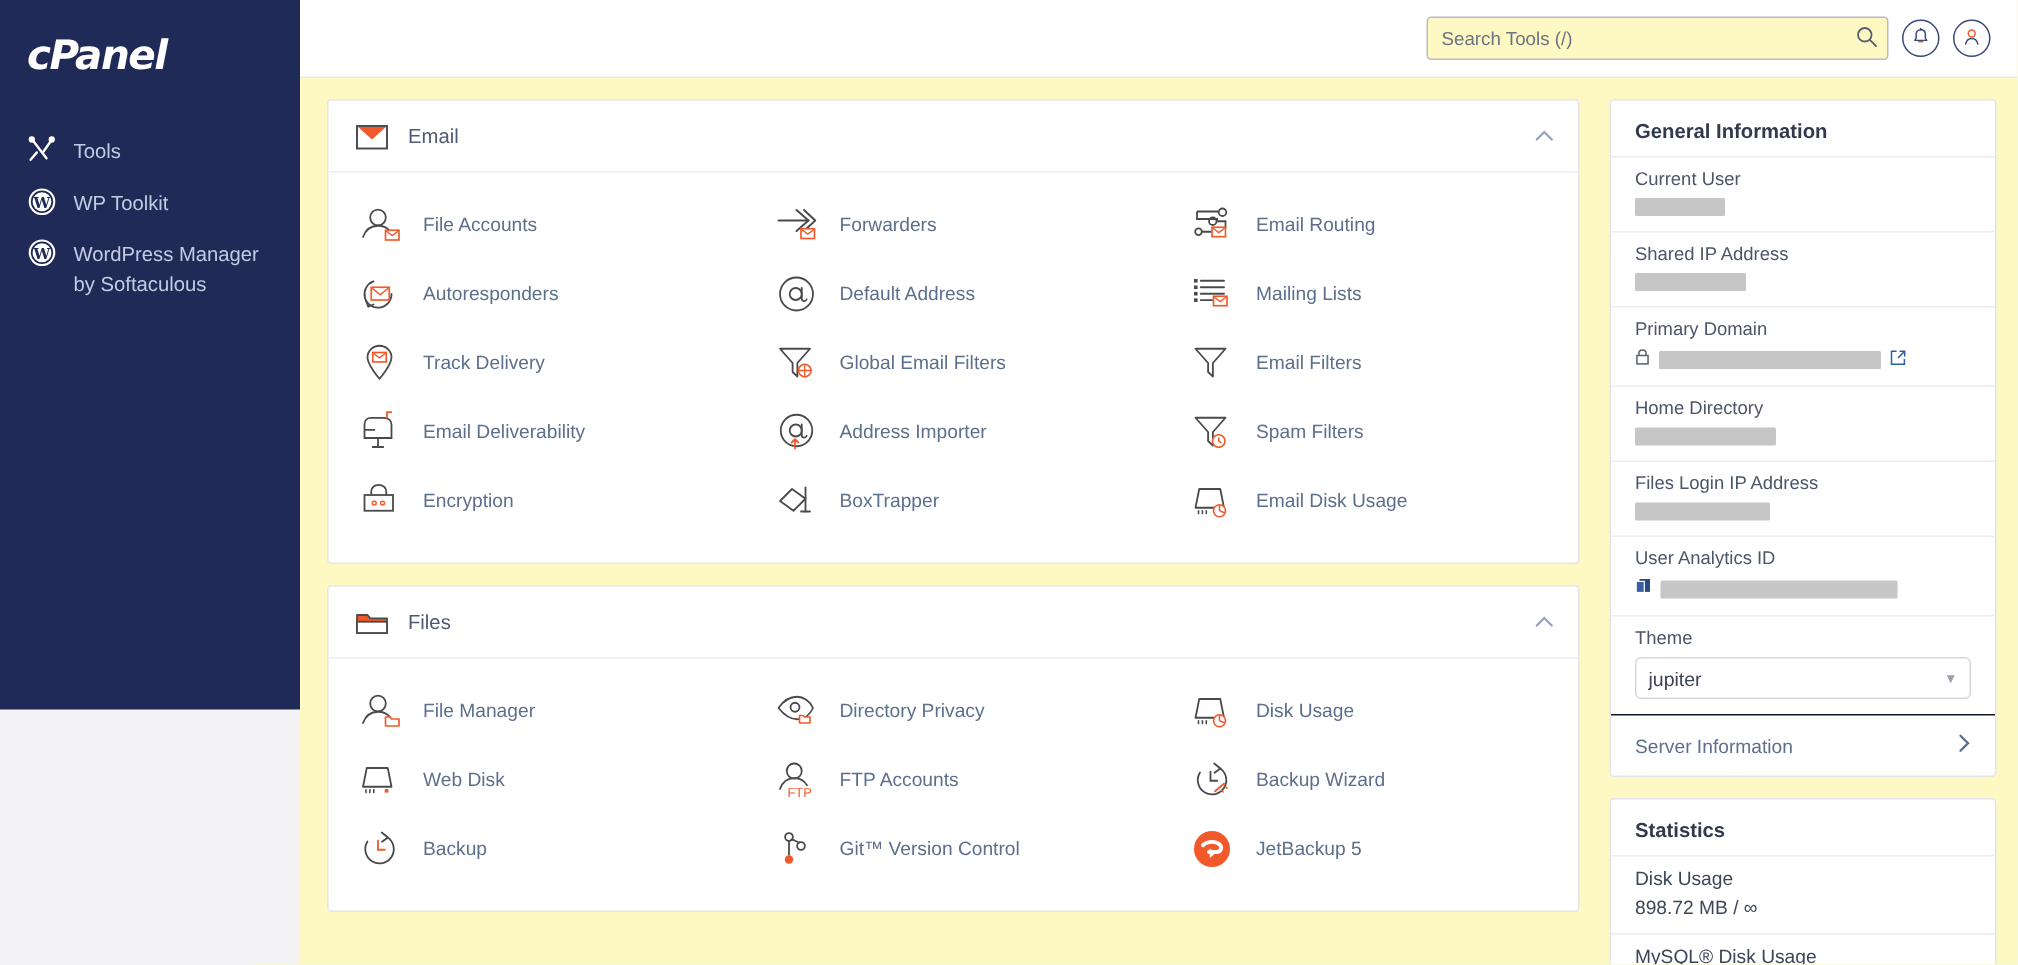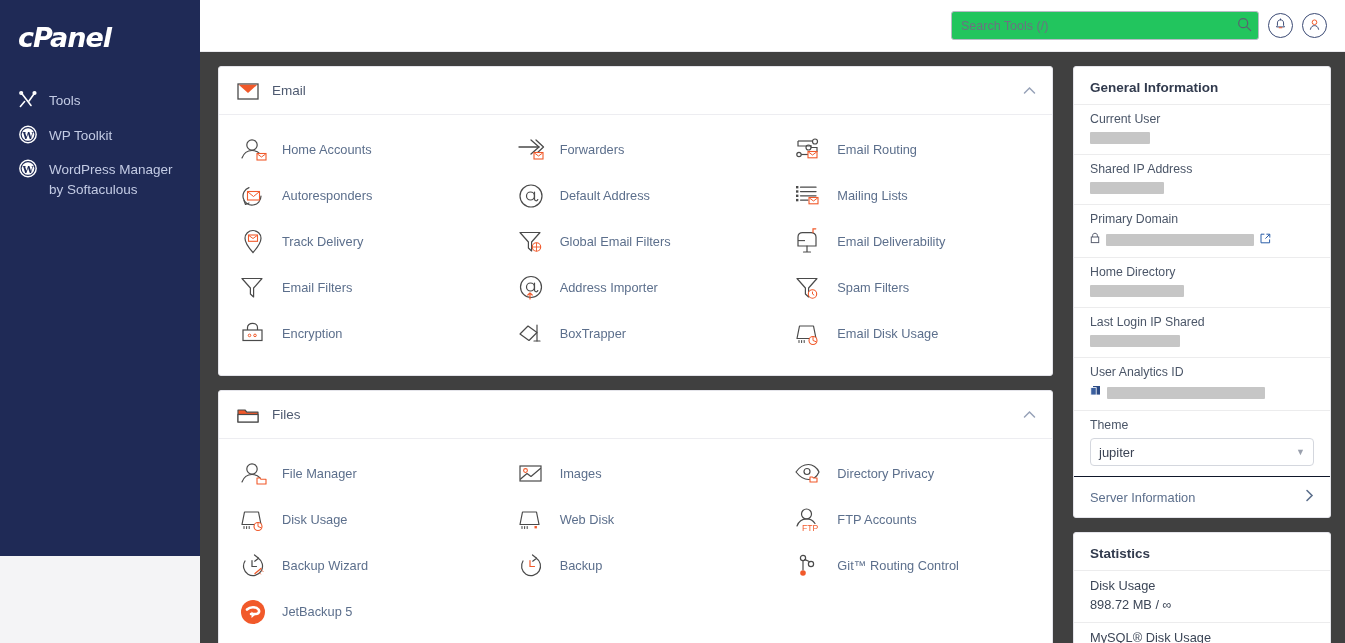--- a/index.html
+++ b/index.html
@@ -7,21 +7,21 @@
   body {
     width:1345px; height:643px; overflow:hidden;
     background:#f4f4f6;
     font-family:"Liberation Sans", sans-serif;
     font-size:13px; color:#36394a;
   }
   .app { display:flex; width:1345px; height:643px; }
 
   
   .leftnav {
-    width:200px; min-width:200px; height:556px;
+    width:200px; min-width:200px; height:473px;
     background:#1f2a56; color:#fff; padding-top:22px;
   }
   .brand {
     font-size:27px; font-weight:bold; font-style:italic;
     letter-spacing:-1px; color:#ffffff; padding:0 0 0 18px; margin-bottom:30px;
     font-family:"DejaVu Sans", sans-serif;
   }
   .nav-item {
     display:flex; align-items:flex-start; gap:11px;
     padding:7px 14px 7px 18px; cursor:pointer;
@@ -35,32 +35,32 @@
 
   .topbar {
     height:52px; min-height:52px; background:#fff;
     display:flex; align-items:center; justify-content:flex-end;
     padding-right:18px; gap:9px; border-bottom:1px solid #e9e9ee;
   }
   .searchwrap { position:relative; width:308px; }
   .searchwrap input {
     width:100%; height:29px; border:1px solid #b9bcc7; border-radius:3px;
     padding:0 28px 0 9px; font-size:12.5px; color:#444; outline:none;
-    font-family:"Liberation Sans", sans-serif; background:#22c55e;
+    font-family:"Liberation Sans", sans-serif; background:#fef9c3;
   }
   .searchwrap input::placeholder { color:#6b7280; }
   .search-ico { position:absolute; right:7px; top:6px; }
   .round-btn {
     width:25px; height:25px; border:1px solid #3b4a74; border-radius:50%;
     display:flex; align-items:center; justify-content:center; cursor:pointer; background:#fff;
   }
 
   .body-area {
     flex:1; display:flex; gap:20px; padding:14px 14px 0 18px;
-    background:#404040; overflow:hidden;
+    background:#fef9c3; overflow:hidden;
   }
   .col-main { flex:1; min-width:0; }
   .col-side { width:258px; min-width:258px; }
 
   
   .card {
     background:#fff; border:1px solid #e4e4ea; border-radius:3px;
     margin-bottom:14px;
   }
   .card-head {
@@ -206,21 +206,21 @@
 
             <div class="tile">
               <span class="ti">
                 <svg width="30" height="28" viewBox="0 0 30 28">
                   <circle cx="13" cy="9" r="5.2" fill="none" stroke="#4a4a4a" stroke-width="1.2"></circle>
                   <path d="M3 22 C5 16.5 9 14.5 13 14.5 C16 14.5 19 15.6 21 18" fill="none" stroke="#4a4a4a" stroke-width="1.2" stroke-linecap="round"></path>
                   <rect x="18" y="17.5" width="9" height="6.5" fill="#fff" stroke="#f1592a" stroke-width="1.1"></rect>
                   <path d="M18.4 18 L22.5 21 L26.6 18" fill="none" stroke="#f1592a" stroke-width="1"></path>
                 </svg>
               </span>
-              <span class="tl">Home Accounts</span>
+              <span class="tl">File Accounts</span>
             </div>
 
             <div class="tile">
               <span class="ti">
                 <svg width="30" height="28" viewBox="0 0 30 28">
                   <path d="M2 11 L22 11" stroke="#4a4a4a" stroke-width="1.3" stroke-linecap="round"></path>
                   <path d="M14 4 L22 11 L14 18" fill="none" stroke="#4a4a4a" stroke-width="1.3" stroke-linecap="round" stroke-linejoin="round"></path>
                   <path d="M19 4 L26.5 11 L19 18" fill="none" stroke="#4a4a4a" stroke-width="1.3" stroke-linecap="round" stroke-linejoin="round"></path>
                   <rect x="17" y="16.5" width="9" height="6.5" fill="#fff" stroke="#f1592a" stroke-width="1.1"></rect>
                   <path d="M17.4 17 L21.5 20 L25.6 17" fill="none" stroke="#f1592a" stroke-width="1"></path>
@@ -311,36 +311,36 @@
                   <circle cx="19.5" cy="19" r="4.2" fill="#fff" stroke="#f1592a" stroke-width="1.1"></circle>
                   <path d="M15.3 19 L23.7 19 M19.5 14.8 L19.5 23.2" stroke="#f1592a" stroke-width="0.9"></path>
                 </svg>
               </span>
               <span class="tl">Global Email Filters</span>
             </div>
 
             <div class="tile">
               <span class="ti">
                 <svg width="30" height="28" viewBox="0 0 30 28">
+                  <path d="M3 4.5 L23 4.5 L14.6 14 L14.6 23 L11.4 20 L11.4 14 Z" fill="none" stroke="#4a4a4a" stroke-width="1.2" stroke-linejoin="round"></path>
+                </svg>
+              </span>
+              <span class="tl">Email Filters</span>
+            </div>
+
+            <div class="tile">
+              <span class="ti">
+                <svg width="30" height="28" viewBox="0 0 30 28">
                   <path d="M4 9 L4 18 L22 18 L22 9 C22 6.3 19.8 4.6 17 4.6 L8.5 4.6 C5.8 4.6 4 6.3 4 9 Z" fill="none" stroke="#4a4a4a" stroke-width="1.2"></path>
                   <path d="M4 12.6 L11 12.6" stroke="#4a4a4a" stroke-width="1.1"></path>
                   <path d="M13 18 L13 24 M9.5 24 L16.5 24" stroke="#4a4a4a" stroke-width="1.2" stroke-linecap="round"></path>
                   <path d="M19 4.6 L19 0.8 L21.8 0.8" fill="none" stroke="#f1592a" stroke-width="1.2" stroke-linecap="round"></path>
                 </svg>
               </span>
               <span class="tl">Email Deliverability</span>
-            </div>
-
-            <div class="tile">
-              <span class="ti">
-                <svg width="30" height="28" viewBox="0 0 30 28">
-                  <path d="M3 4.5 L23 4.5 L14.6 14 L14.6 23 L11.4 20 L11.4 14 Z" fill="none" stroke="#4a4a4a" stroke-width="1.2" stroke-linejoin="round"></path>
-                </svg>
-              </span>
-              <span class="tl">Email Filters</span>
             </div>
 
             <div class="tile">
               <span class="ti">
                 <svg width="30" height="28" viewBox="0 0 30 28">
                   <circle cx="14" cy="13" r="10.5" fill="none" stroke="#4a4a4a" stroke-width="1.2"></circle>
                   <circle cx="13.5" cy="13" r="4" fill="none" stroke="#4a4a4a" stroke-width="1.2"></circle>
                   <path d="M17.5 9 L17.5 16 C17.5 18 20 18.5 20.8 16.5" fill="none" stroke="#4a4a4a" stroke-width="1.2" stroke-linecap="round"></path>
                   <path d="M13 25 L13 19 M10.8 21 L13 18.8 L15.2 21" fill="none" stroke="#f1592a" stroke-width="1.2" stroke-linecap="round" stroke-linejoin="round"></path>
                 </svg>
@@ -423,30 +423,20 @@
               <span class="ti">
                 <svg width="30" height="28" viewBox="0 0 30 28">
                   <circle cx="13" cy="9" r="5.2" fill="none" stroke="#4a4a4a" stroke-width="1.2"></circle>
                   <path d="M3 22 C5 16.5 9 14.5 13 14.5 C16 14.5 19 15.6 21 18" fill="none" stroke="#4a4a4a" stroke-width="1.2" stroke-linecap="round"></path>
                   <path d="M18 18 L21 18 L22 19.3 L27 19.3 L27 24 L18 24 Z" fill="#fff" stroke="#f1592a" stroke-width="1.1" stroke-linejoin="round"></path>
                 </svg>
               </span>
               <span class="tl">File Manager</span>
             </div>
 
-            <div class="tile">
-              <span class="ti">
-                <svg width="30" height="28" viewBox="0 0 30 28">
-                  <rect x="3" y="6" width="21" height="15" fill="none" stroke="#4a4a4a" stroke-width="1.2"></rect>
-                  <circle cx="8.5" cy="10.5" r="1.9" fill="none" stroke="#f1592a" stroke-width="1.05"></circle>
-                  <path d="M3.6 19 L10 13.5 L14 16.5 L23.4 8.5" fill="none" stroke="#4a4a4a" stroke-width="1.2" stroke-linecap="round" stroke-linejoin="round"></path>
-                </svg>
-              </span>
-              <span class="tl">Images</span>
-            </div>
 
             <div class="tile">
               <span class="ti">
                 <svg width="30" height="28" viewBox="0 0 30 28">
                   <path d="M2 12 C6 6 11 4.5 14.5 4.5 C18.5 4.5 23 7.5 25 12 C23 16.5 19 19.5 14.5 19.5 C10.5 19.5 6 17 2 12 Z" fill="none" stroke="#4a4a4a" stroke-width="1.2" stroke-linejoin="round"></path>
                   <circle cx="13" cy="11.5" r="3" fill="none" stroke="#4a4a4a" stroke-width="1.2"></circle>
                   <path d="M16 17 L18.5 17 L19.3 18 L23 18 L23 22 L16 22 Z" fill="#fff" stroke="#f1592a" stroke-width="1.1" stroke-linejoin="round"></path>
                 </svg>
               </span>
               <span class="tl">Directory Privacy</span>
@@ -521,21 +511,21 @@
             <div class="tile">
               <span class="ti">
                 <svg width="30" height="28" viewBox="0 0 30 28">
                   <circle cx="9" cy="6" r="2.6" fill="none" stroke="#4a4a4a" stroke-width="1.2"></circle>
                   <circle cx="17" cy="12" r="2.6" fill="none" stroke="#4a4a4a" stroke-width="1.2"></circle>
                   <circle cx="9" cy="21" r="2.8" fill="#f1592a"></circle>
                   <path d="M9 8.6 L9 18.2" stroke="#4a4a4a" stroke-width="1.2"></path>
                   <path d="M10.6 7.6 C13.5 8.5 15.5 9.8 16 9.6" fill="none" stroke="#4a4a4a" stroke-width="1.2" stroke-linecap="round"></path>
                 </svg>
               </span>
-              <span class="tl">Git™ Routing Control</span>
+              <span class="tl">Git™ Version Control</span>
             </div>
 
             <div class="tile">
               <span class="ti">
                 <svg width="30" height="28" viewBox="0 0 30 28">
                   <circle cx="14" cy="14" r="12" fill="#f1592a"></circle>
                   <path d="M8 11.5 C11 8.5 17 8.5 19.5 11.5 C21 13.5 19.5 16 17 16 L12 16" fill="none" stroke="#ffffff" stroke-width="2.6" stroke-linecap="round"></path>
                   <path d="M16 17 L12.5 20 L12.5 13.5" fill="#ffffff"></path>
                 </svg>
               </span>
@@ -586,21 +576,21 @@
           </div>
 
           <div class="prow">
             <div class="plabel">Home Directory</div>
             <div class="pvalue">
               <span class="redact" style="width:94px;"></span>
             </div>
           </div>
 
           <div class="prow">
-            <div class="plabel">Last Login IP Shared</div>
+            <div class="plabel">Files Login IP Address</div>
             <div class="pvalue">
               <span class="redact" style="width:90px;"></span>
             </div>
           </div>
 
           <div class="prow">
             <div class="plabel">User Analytics ID</div>
             <div class="pvalue">
               <span>
                 <svg width="11" height="12" viewBox="0 0 11 12">

